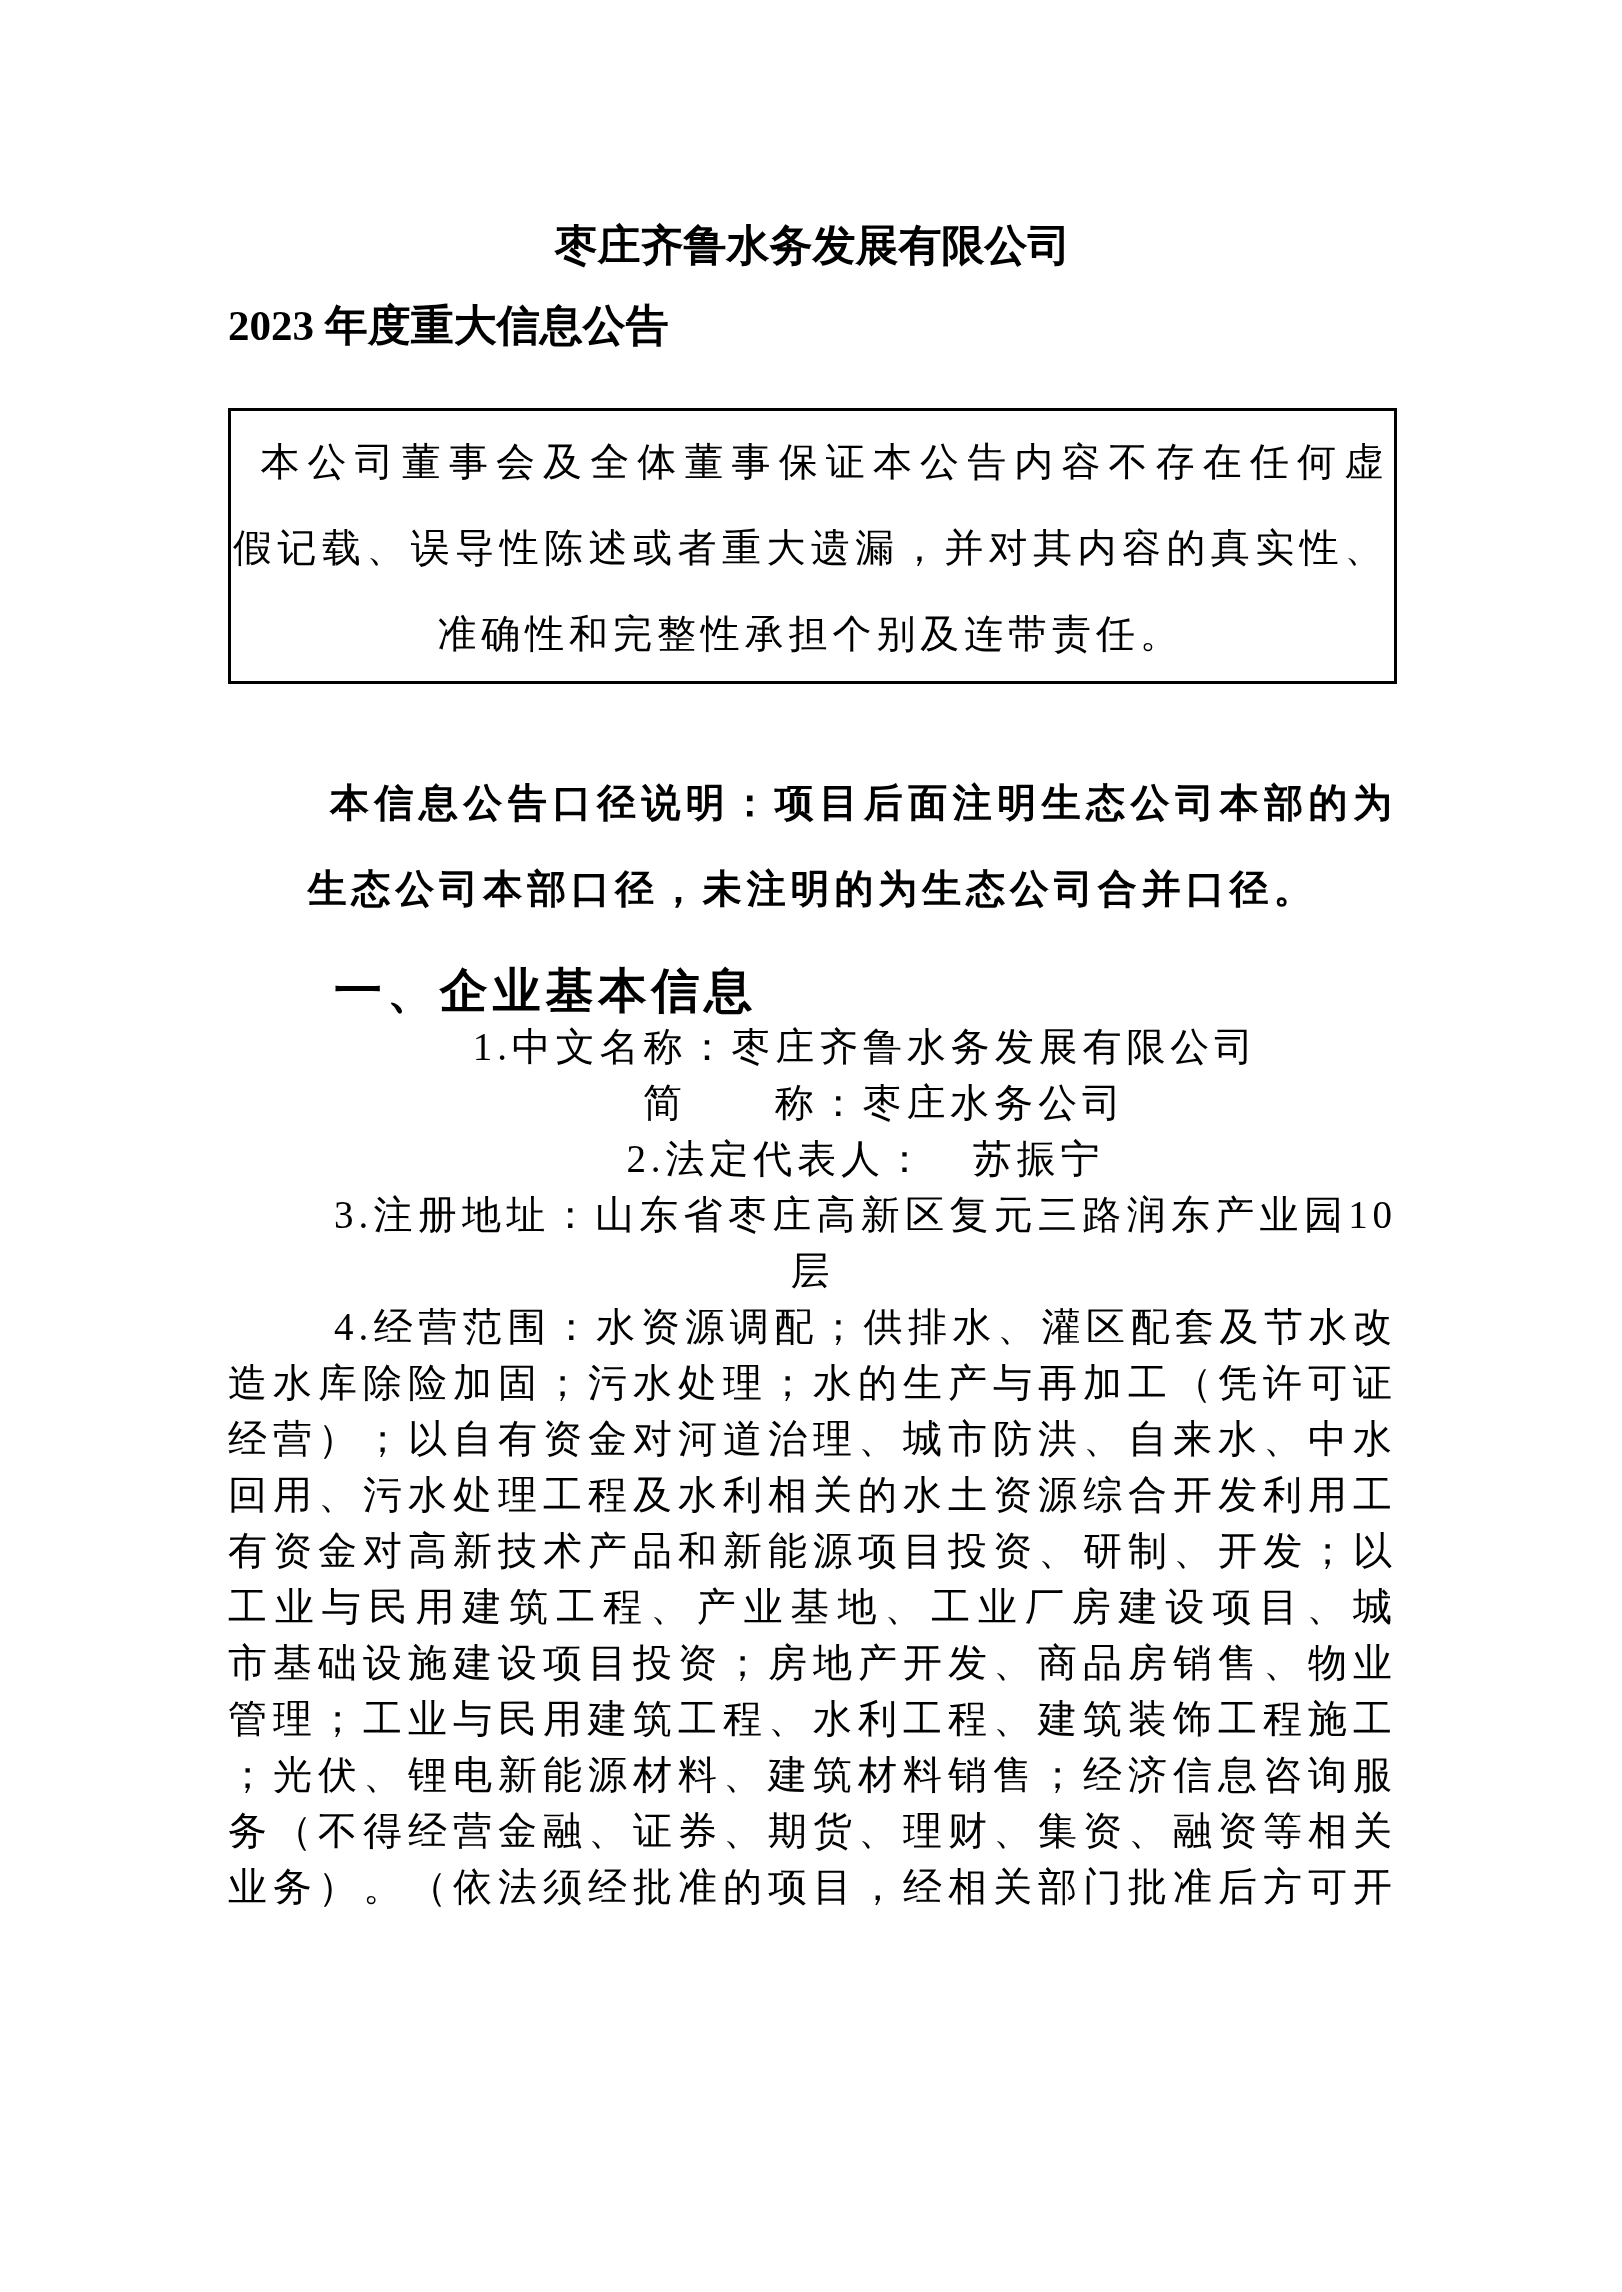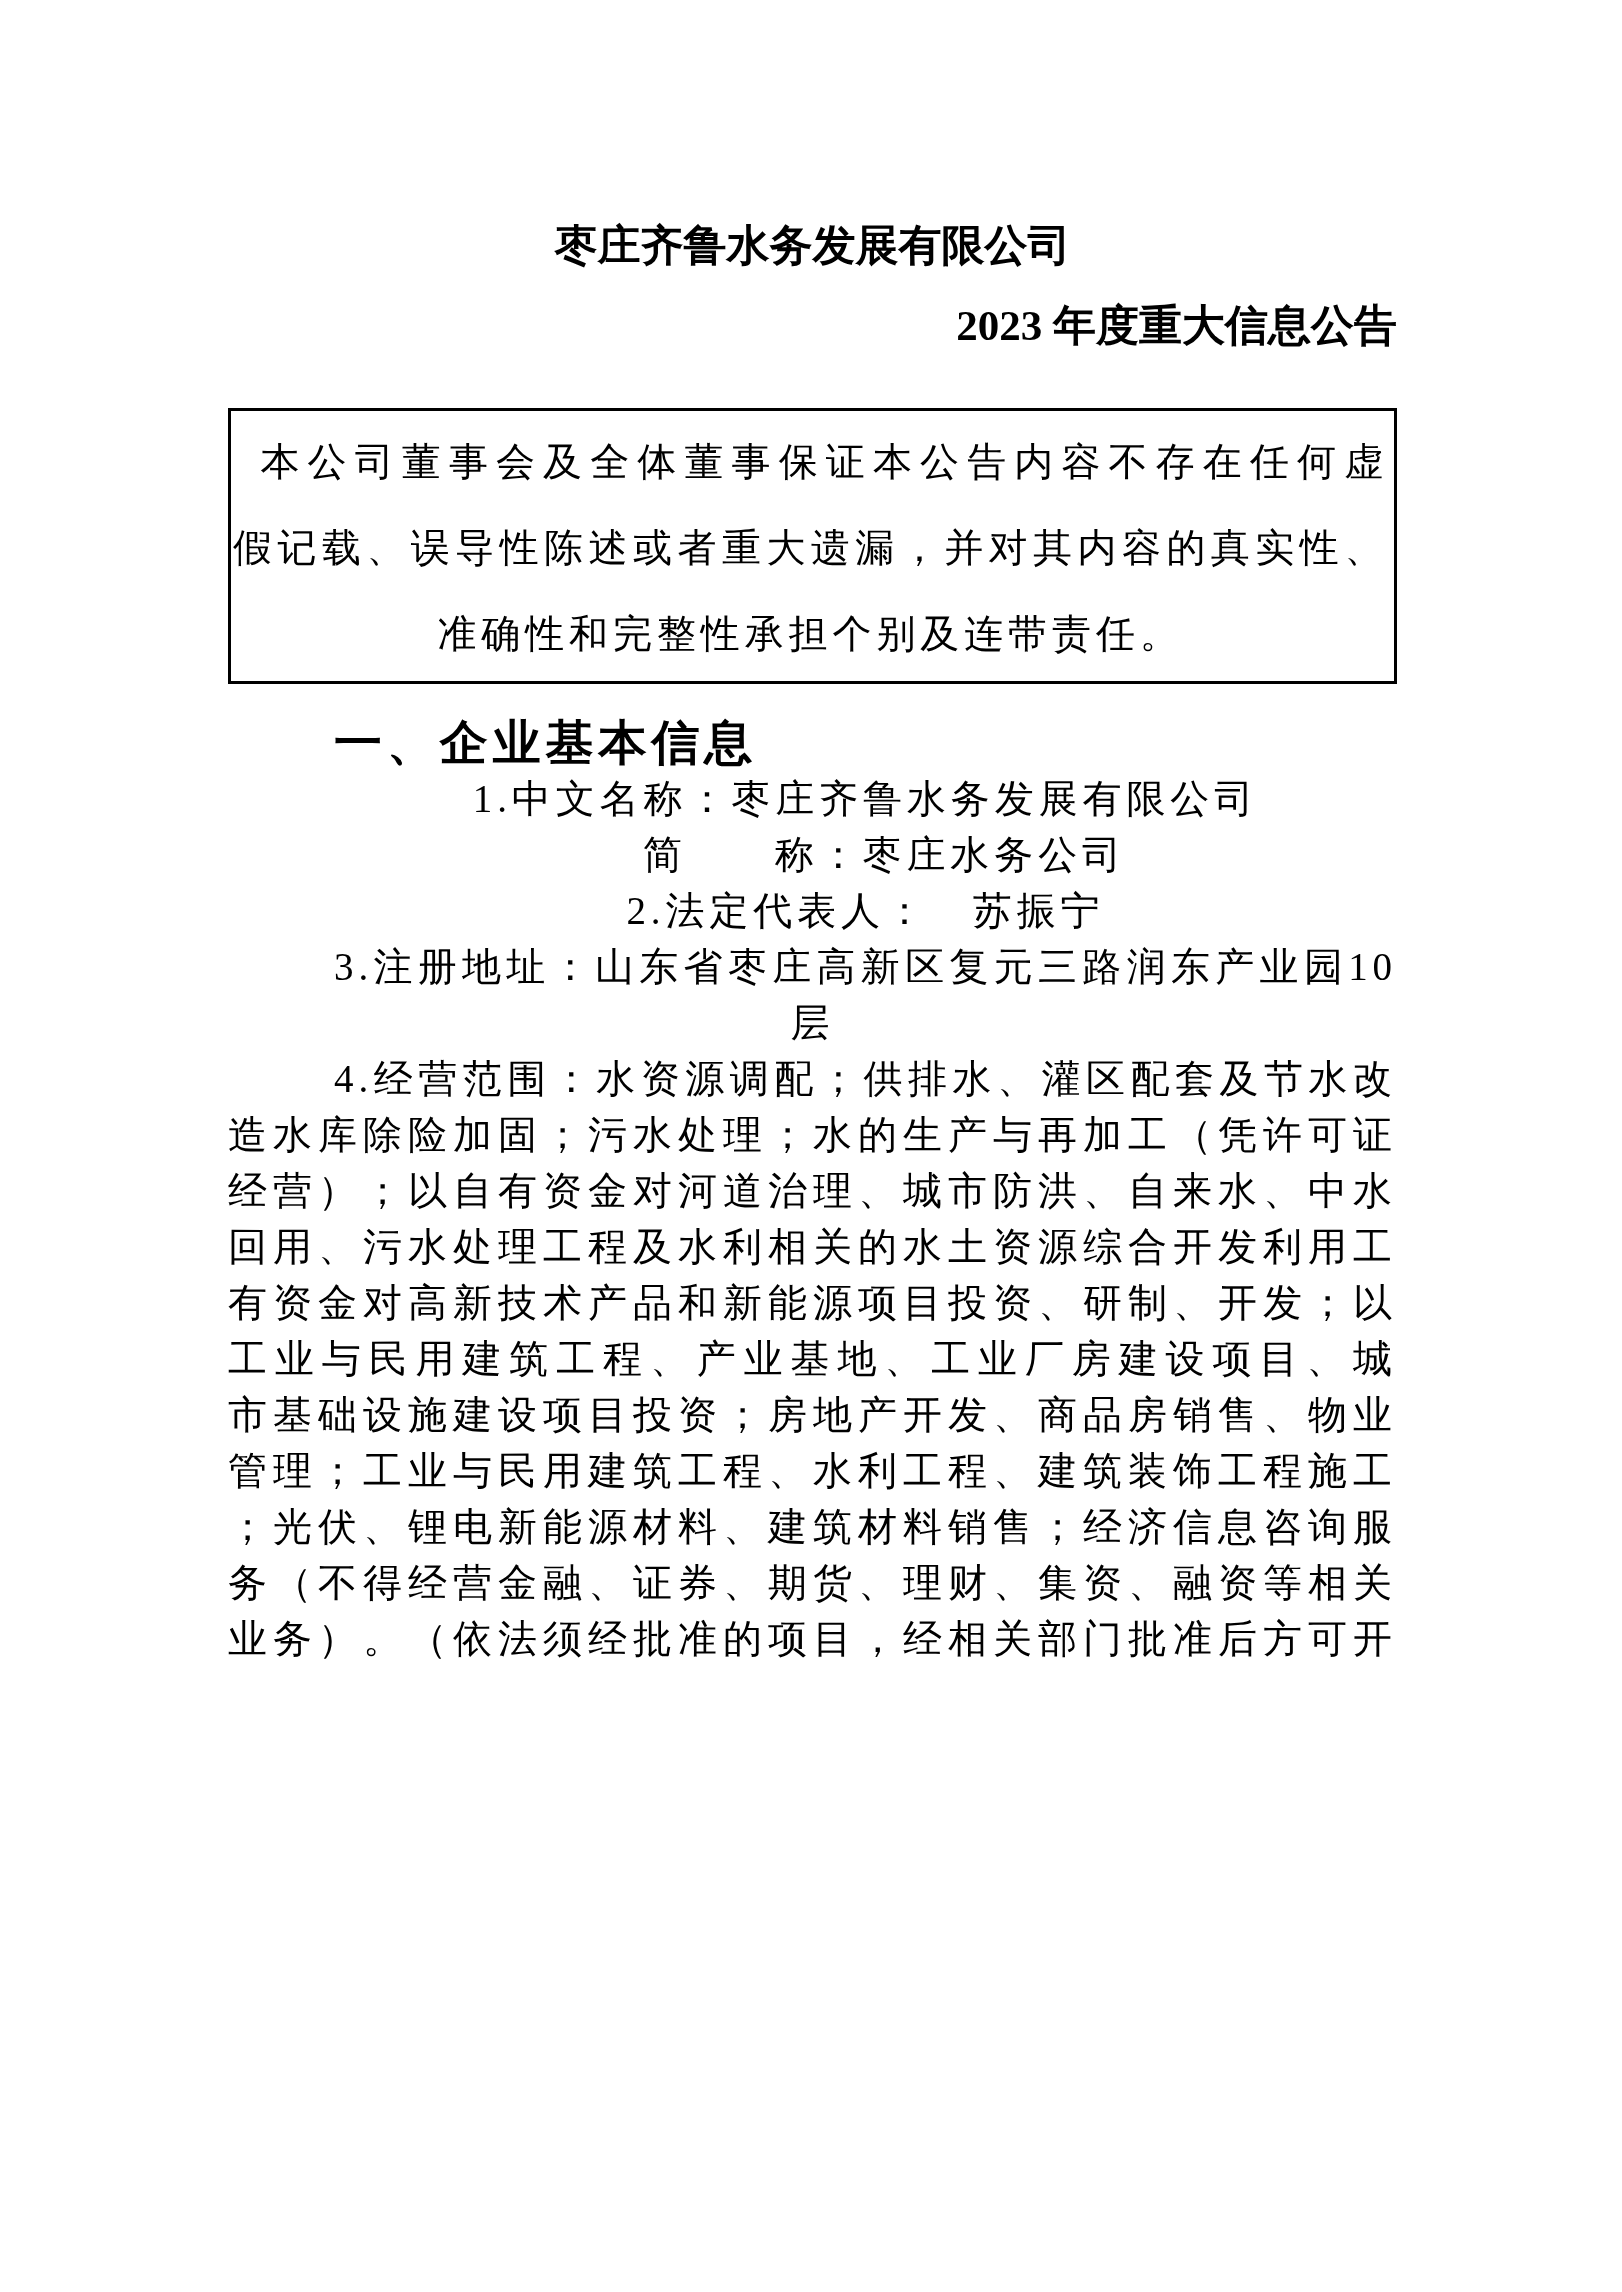--- a/index.html
+++ b/index.html
@@ -19,21 +19,21 @@
     padding-top: 220px;
     font-size: 43px;
     font-weight: bold;
     text-align: center;
     line-height: 51px;
   }
   .subtitle {
     margin-top: 29px;
     font-size: 43px;
     font-weight: bold;
-    text-align: right;
+    text-align: left;
     line-height: 51px;
   }
   .box {
     margin-top: 57px;
     border: 3.9px solid #000000;
     padding: 7.8px 5.9px 3.9px 2px;
   }
   .para { font-size: 39px; }
   .line {
     white-space: pre;
@@ -71,20 +71,24 @@
   <div class="subtitle">2023 年度重大信息公告</div>
 
   <div class="box">
     <div class="para box-para" style="--fi:27.4px">
         <div class="line first jfull">本公司董事会及全体董事保证本公告内容不存在任何虚</div>
         <div class="line jfull">假记载、误导性陈述或者重大遗漏，并对其内容的真实性、</div>
         <div class="line">准确性和完整性承担个别及连带责任。</div>
       </div>
   </div>
 
+  <div class="para intro" style="--fi:102px">
+      <div class="line first jfull">本信息公告口径说明：项目后面注明生态公司本部的为</div>
+      <div class="line">生态公司本部口径，未注明的为生态公司合并口径。</div>
+    </div>
 
   <div class="heading">一、企业基本信息</div>
 
   <div class="para body" style="--fi:106px">
       <div class="line first">1.中文名称：枣庄齐鲁水务发展有限公司</div>
     </div>
 
   <div class="para body" style="--fi:144px">
       <div class="line first">简　　称：枣庄水务公司</div>
     </div>

